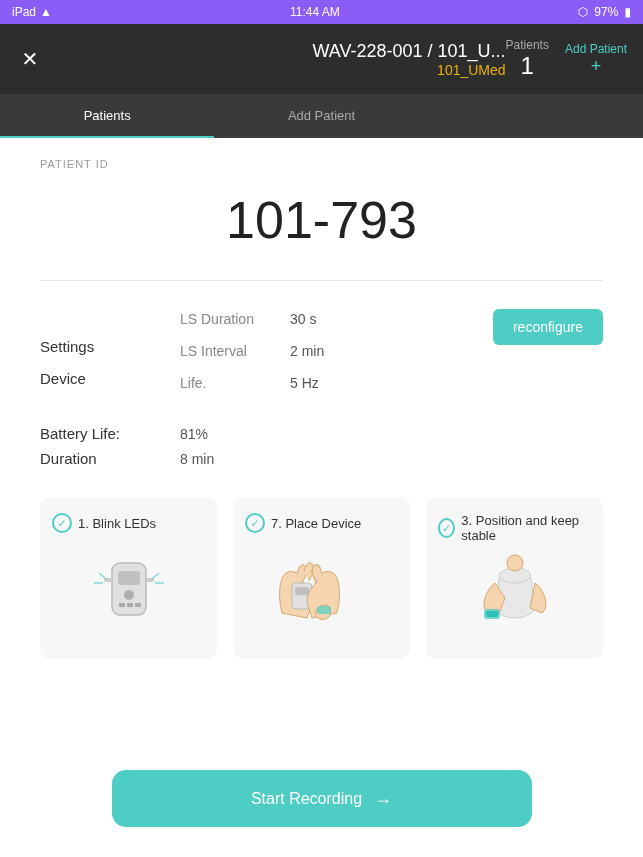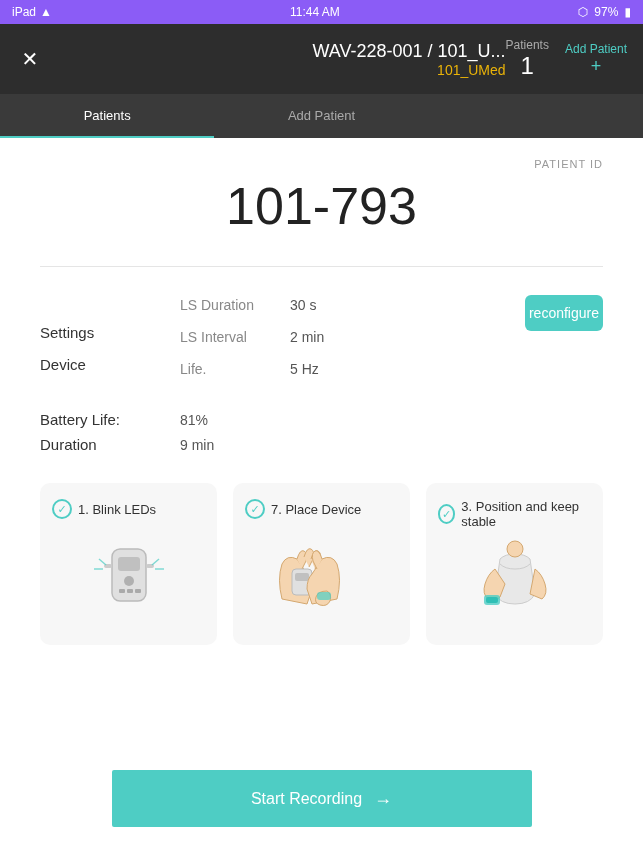--- a/index.html
+++ b/index.html
@@ -104,25 +104,25 @@
     .nav-item.active {
       color: #fff;
       border-bottom: 2px solid #4ecdc4;
     }
 
     
     .content {
       padding: 20px 40px 100px;
     }
     .patient-id-label {
-      text-align: right;
+      text-align: left;
       font-size: 11px;
       color: #999;
       letter-spacing: 1px;
-      margin-bottom: 6px;
+      margin-bottom: 20px;
     }
     .patient-id-value {
       text-align: center;
       font-size: 52px;
       font-weight: 200;
       color: #222;
       margin-bottom: 30px;
     }
 
     
@@ -165,21 +165,21 @@
     .settings-row-val {
       font-size: 14px;
       color: #555;
     }
 
     .reconfigure-btn {
       background: #4ecdc4;
       color: #fff;
       border: none;
       border-radius: 6px;
-      padding: 10px 4px;
+      padding: 10px 20px;
       font-size: 14px;
       cursor: pointer;
       align-self: flex-start;
       margin-top: 4px;
       white-space: nowrap;
     }
 
     
     .info-rows {
       margin-bottom: 30px;
@@ -257,21 +257,21 @@
       bottom: 30px;
       left: 50%;
       transform: translateX(-50%);
       width: 420px;
     }
     .start-btn {
       width: 100%;
       background: #4ecdc4;
       color: #fff;
       border: none;
-      border-radius: 2px;
+      border-radius: 14px;
       padding: 18px 24px;
       font-size: 16px;
       cursor: pointer;
       display: flex;
       align-items: center;
       justify-content: center;
       gap: 12px;
     }
     .start-btn-arrow {
       font-size: 18px;
@@ -352,21 +352,21 @@
     </div>
   </div>
 
   <div class="info-rows">
     <div class="info-row">
       <span class="info-row-label">Battery Life:</span>
       <span class="info-row-value">81%</span>
     </div>
     <div class="info-row">
       <span class="info-row-label">Duration</span>
-      <span class="info-row-value">9 min</span>
+      <span class="info-row-value">8 min</span>
     </div>
   </div>
 
   <div class="steps-grid">
 
     <div class="step-card">
       <div class="step-header">
         <div class="step-check">✓</div>
         <span class="step-title">1. Blink LEDs</span>
       </div>

